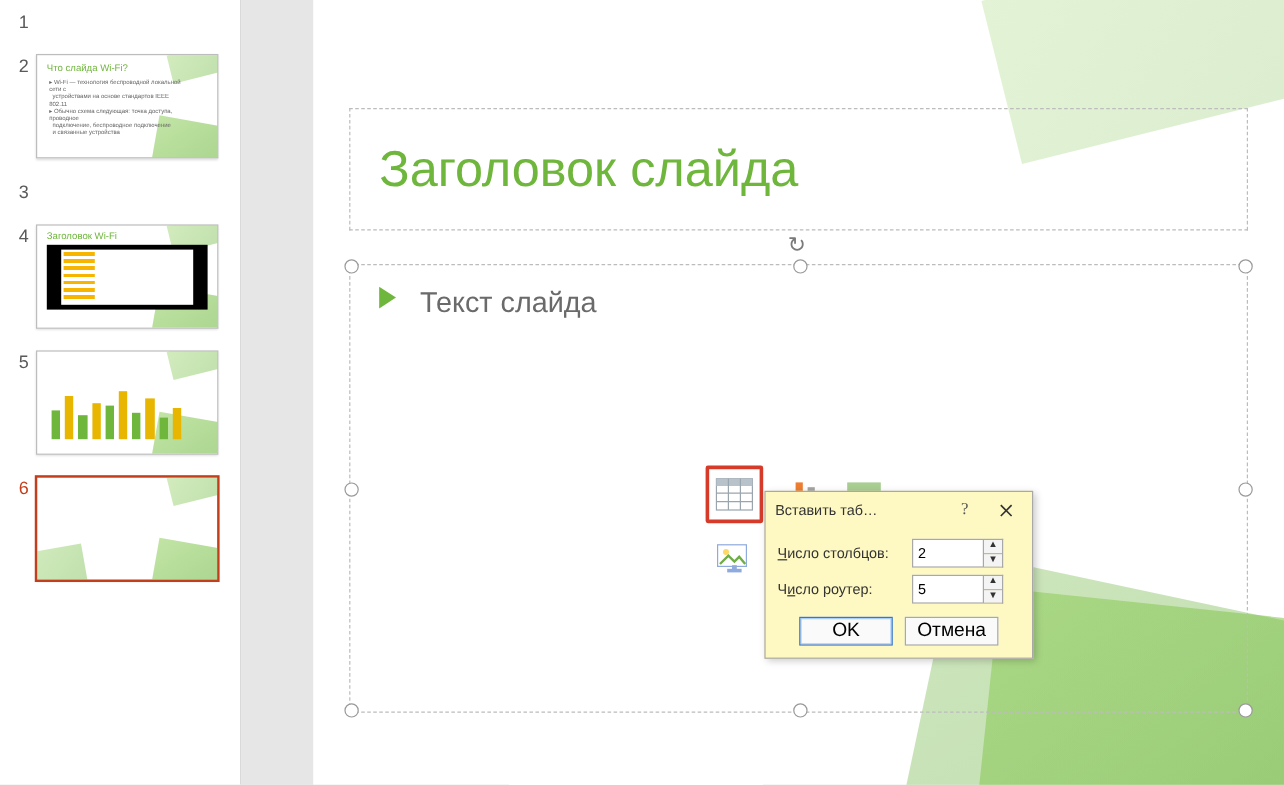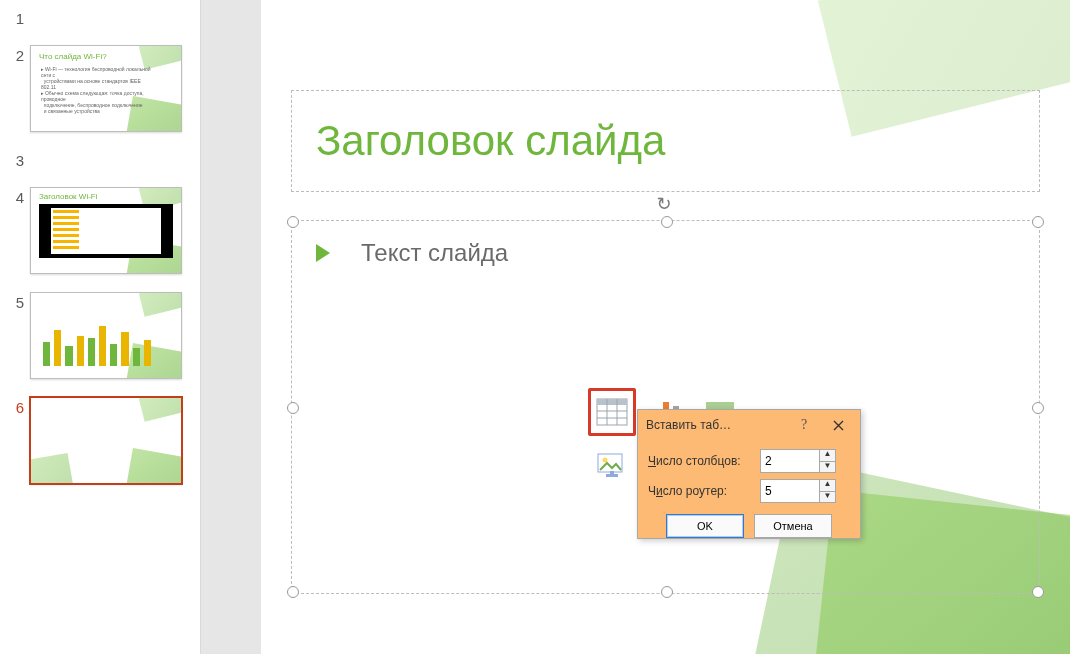--- a/index.html
+++ b/index.html
@@ -13,51 +13,51 @@
 .thumb-row.sel .thumb-box{outline:2px solid #c43e1c;outline-offset:-1px}
 
 .editor{flex:1;position:relative;background:#e6e6e6}
 .slide{position:absolute;left:60px;top:0;right:0;bottom:0;background:#fff}
 .slide .leaf-top{position:absolute;right:-80px;top:-40px;width:320px;height:140px;background:linear-gradient(135deg,#8fce5a,#6fb63c);transform:rotate(-14deg);opacity:.25}
 .slide .leaf-bot{position:absolute;right:-60px;bottom:-60px;width:360px;height:220px;background:linear-gradient(135deg,#6fb63c,#4f9e29);transform:rotate(12deg);opacity:.35}
 .slide .leaf-bot2{position:absolute;right:-30px;bottom:-90px;width:280px;height:240px;background:linear-gradient(135deg,#8fce5a,#6fb63c);transform:rotate(6deg);opacity:.55}
 .title-ph{position:absolute;left:30px;top:90px;right:30px;height:100px;border:1px dashed #bcbcbc;display:flex;align-items:center;padding-left:24px}
 .title-txt{font-size:42px;color:#6fb63c;font-weight:400}
 .body-ph{position:absolute;left:30px;top:220px;right:30px;bottom:60px;border:1px dashed #bcbcbc}
-.body-bullet{position:absolute;left:24px;top:18px;display:flex;align-items:center;gap:31px}
+.body-bullet{position:absolute;left:24px;top:18px;display:flex;gap:20px}
 .body-bullet .tri{width:0;height:0;border-left:14px solid #6fb63c;border-top:9px solid transparent;border-bottom:9px solid transparent}
 .body-txt{font-size:24px;color:#6a6a6a}
 .ph-handle{position:absolute;width:10px;height:10px;background:#fff;border:1px solid #999;border-radius:50%}
 .h-tl{left:-5px;top:-5px}.h-tr{right:-5px;top:-5px}.h-bl{left:-5px;bottom:-5px}.h-br{right:-5px;bottom:-5px}
 .h-l{left:-5px;top:50%;margin-top:-5px}.h-r{right:-5px;top:50%;margin-top:-5px}
 .h-t{left:50%;top:-5px;margin-left:-5px}.h-b{left:50%;bottom:-5px;margin-left:-5px}
 .rotate{position:absolute;left:50%;top:-28px;margin-left:-9px;width:18px;height:18px;color:#7a7a7a;font-size:18px}
 
 .insert-grid{position:absolute;left:50%;top:45%;transform:translateX(-50%);display:grid;grid-template-columns:repeat(3,48px);grid-template-rows:48px 48px;gap:6px}
 .igrid-cell{display:flex;align-items:center;justify-content:center;cursor:pointer}
 .igrid-cell.hl{border:3px solid #d63b2a;border-radius:2px}
 .igrid-cell svg{width:32px;height:28px}
 
-.dlg{position:absolute;left:345px;top:188px;width:222px;background:#fdba74;border:1px solid #a8a8a8;box-shadow:2px 2px 6px rgba(0,0,0,.2);font-size:12px;color:#333}
+.dlg{position:absolute;left:345px;top:188px;width:222px;background:#fef9c3;border:1px solid #a8a8a8;box-shadow:2px 2px 6px rgba(0,0,0,.2);font-size:12px;color:#333}
 .dlg-title{height:30px;display:flex;align-items:center;padding:0 8px;gap:6px}
 .dlg-title-txt{flex:1;white-space:nowrap;overflow:hidden;text-overflow:ellipsis}
 .dlg-help,.dlg-close{width:28px;height:24px;display:flex;align-items:center;justify-content:center;cursor:pointer;font-family:"Segoe UI"}
 .dlg-close svg{width:11px;height:11px}
 .dlg-help{font-size:14px;color:#555}
-.dlg-body{padding:6px 10px 0 10px}
+.dlg-body{padding:6px 10px 10px 10px}
 .dlg-row{display:flex;align-items:center;height:30px;gap:8px}
 .dlg-row label{width:104px}
 .dlg-row label u{text-decoration:underline}
 .spin{display:flex;align-items:center}
 .spin input{width:50px;height:22px;border:1px solid #a8a8a8;padding:0 4px;font-size:12px;text-align:left;font-family:inherit}
 .spin-btns{display:flex;flex-direction:column;border:1px solid #a8a8a8;border-left:none}
 .spin-btns div{width:15px;height:10.5px;font-size:8px;line-height:8px;text-align:center;cursor:pointer;background:#f4f4f4}
 .spin-btns div:first-child{border-bottom:1px solid #a8a8a8}
 .dlg-btns{display:flex;gap:10px;justify-content:center;padding-top:8px}
-.dlg-btns button{width:78px;height:24px;font-size:11px;background:#fafafa;border:1px solid #a8a8a8;cursor:pointer;font-family:inherit}
+.dlg-btns button{width:78px;height:24px;font-size:16px;background:#fafafa;border:1px solid #a8a8a8;cursor:pointer;font-family:inherit}
 .dlg-btns button.primary{border:1px solid #3a77c2;box-shadow:inset 0 0 0 1px #a7cefc}
 
 .th-leaf{position:absolute;background:linear-gradient(135deg,#8fce5a,#5faf2f)}
 .thumb-title{position:absolute;left:8px;font-size:8px;color:#6fb63c;white-space:nowrap}
 .thumb-body{position:absolute;font-size:5px;color:#666}
 </style>
 </head>
 <body>
 
 <div id="app">

